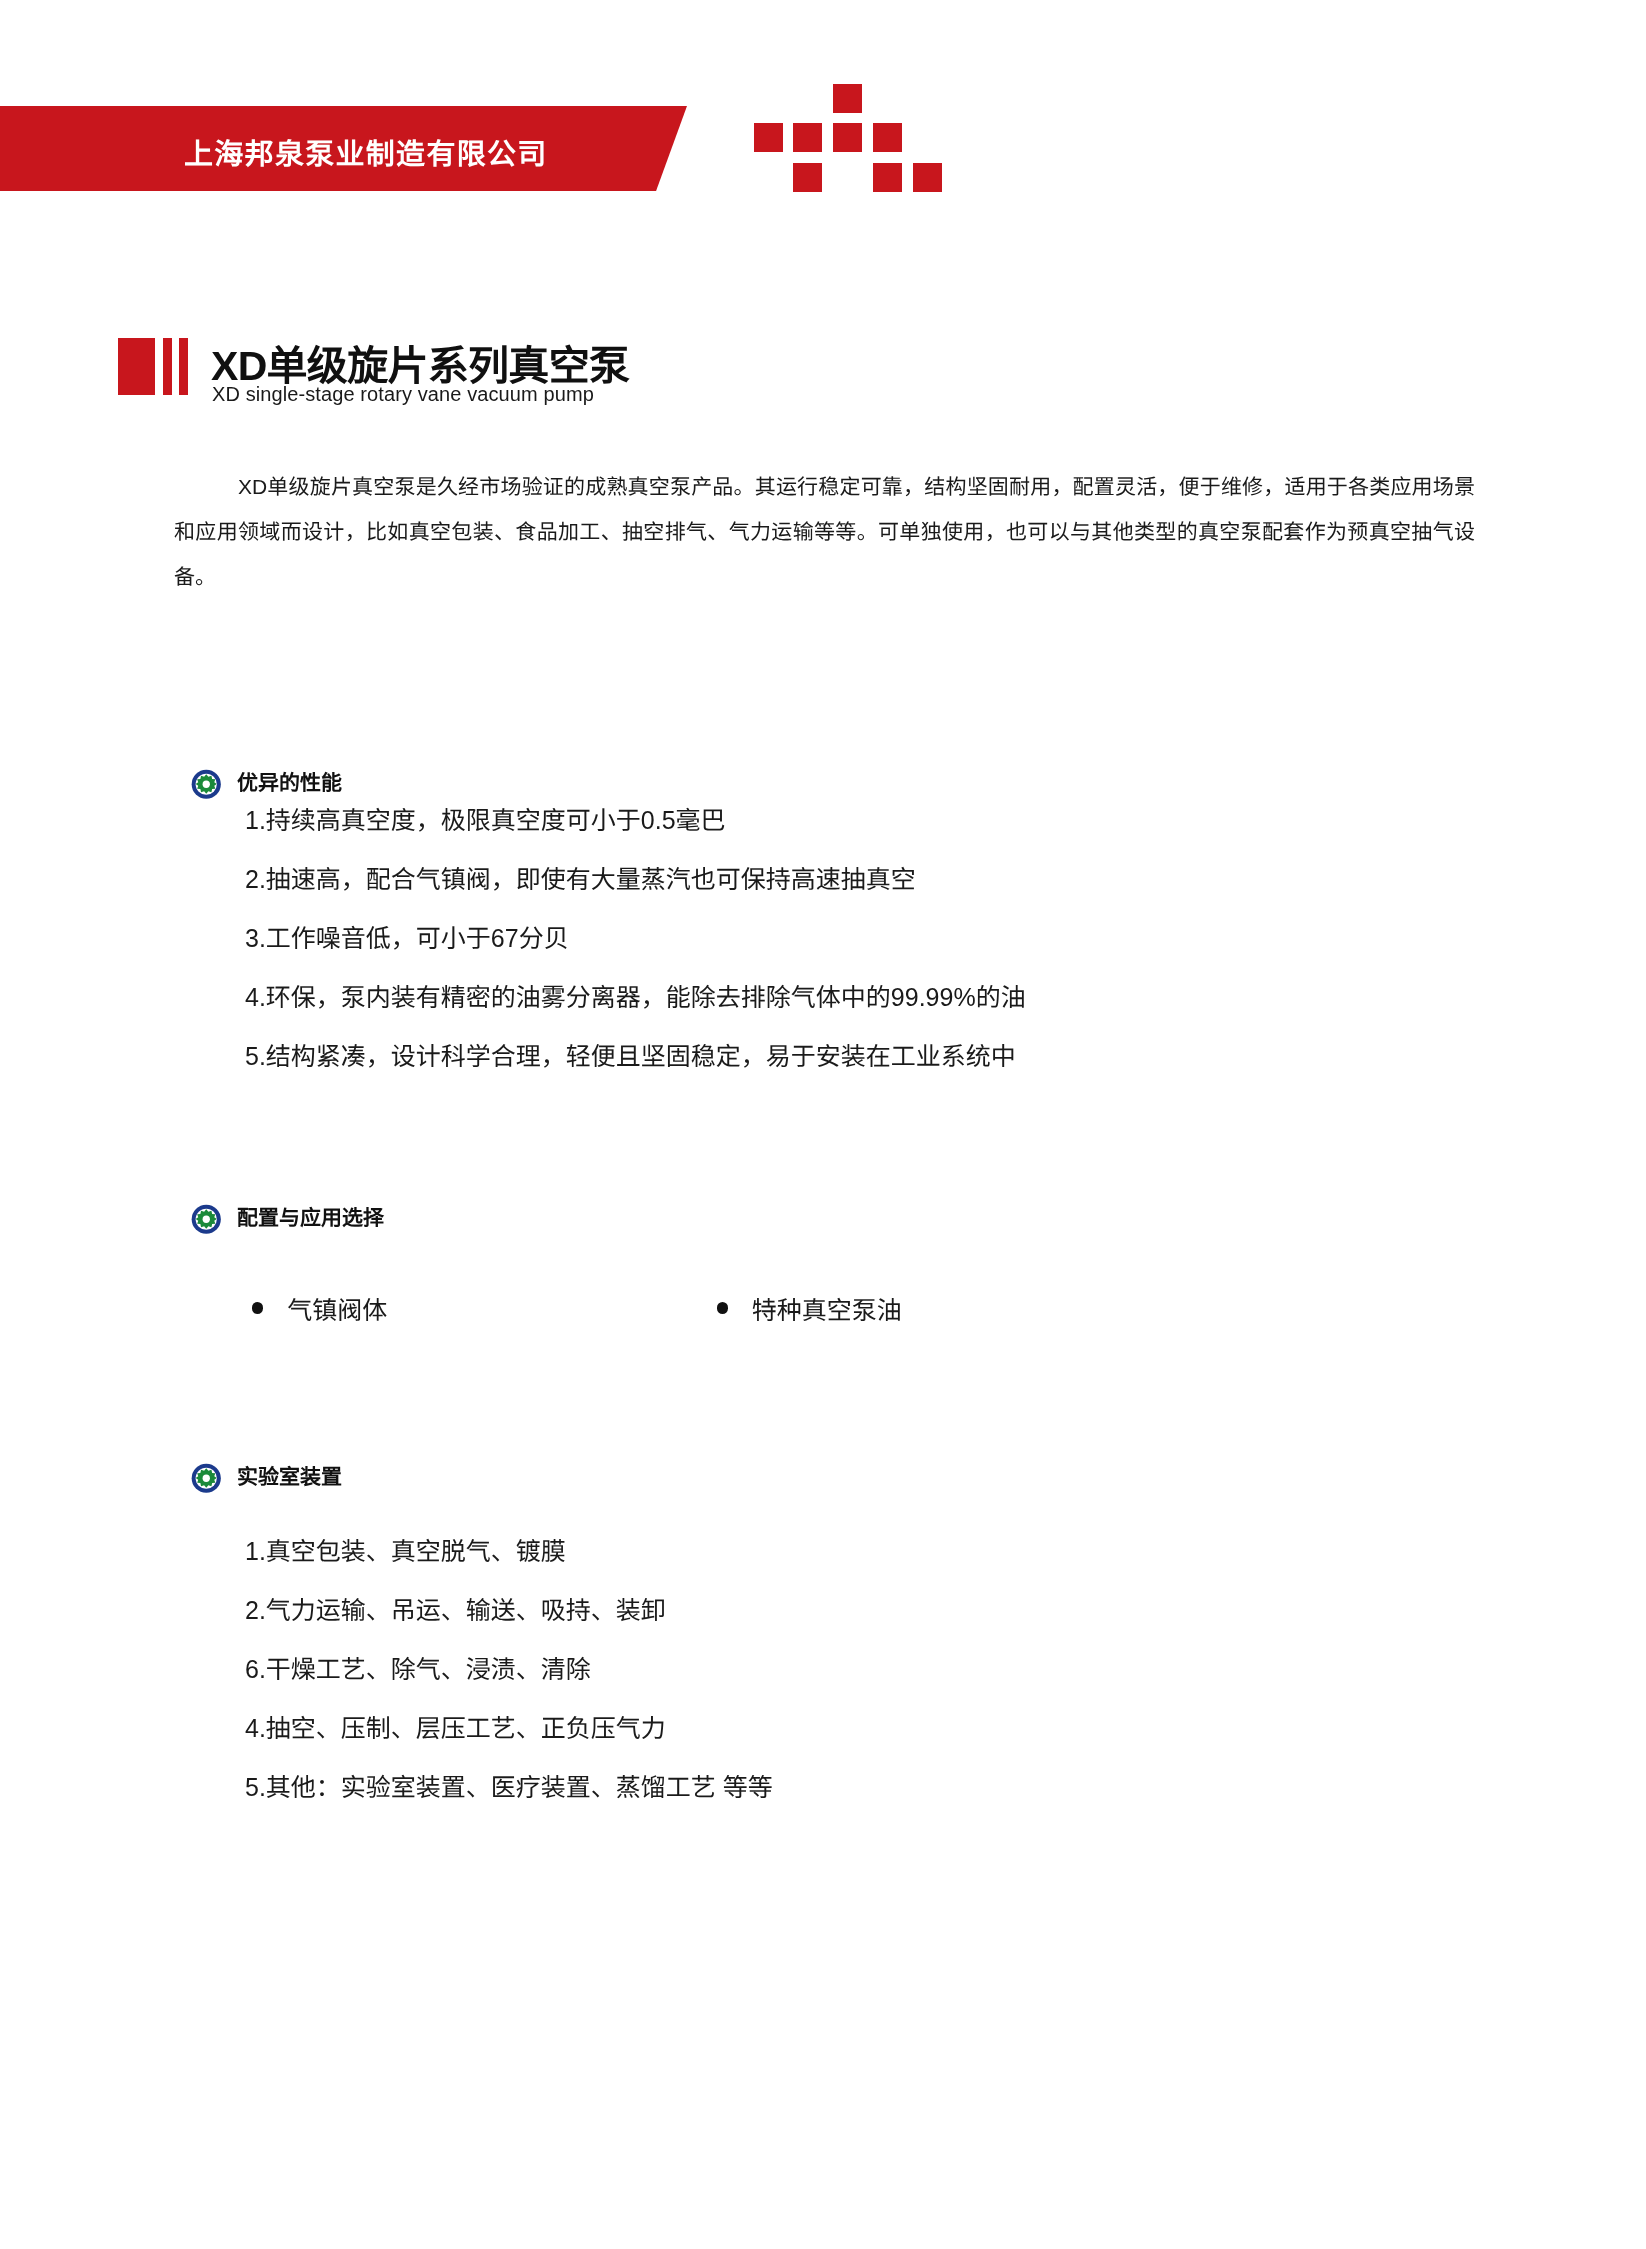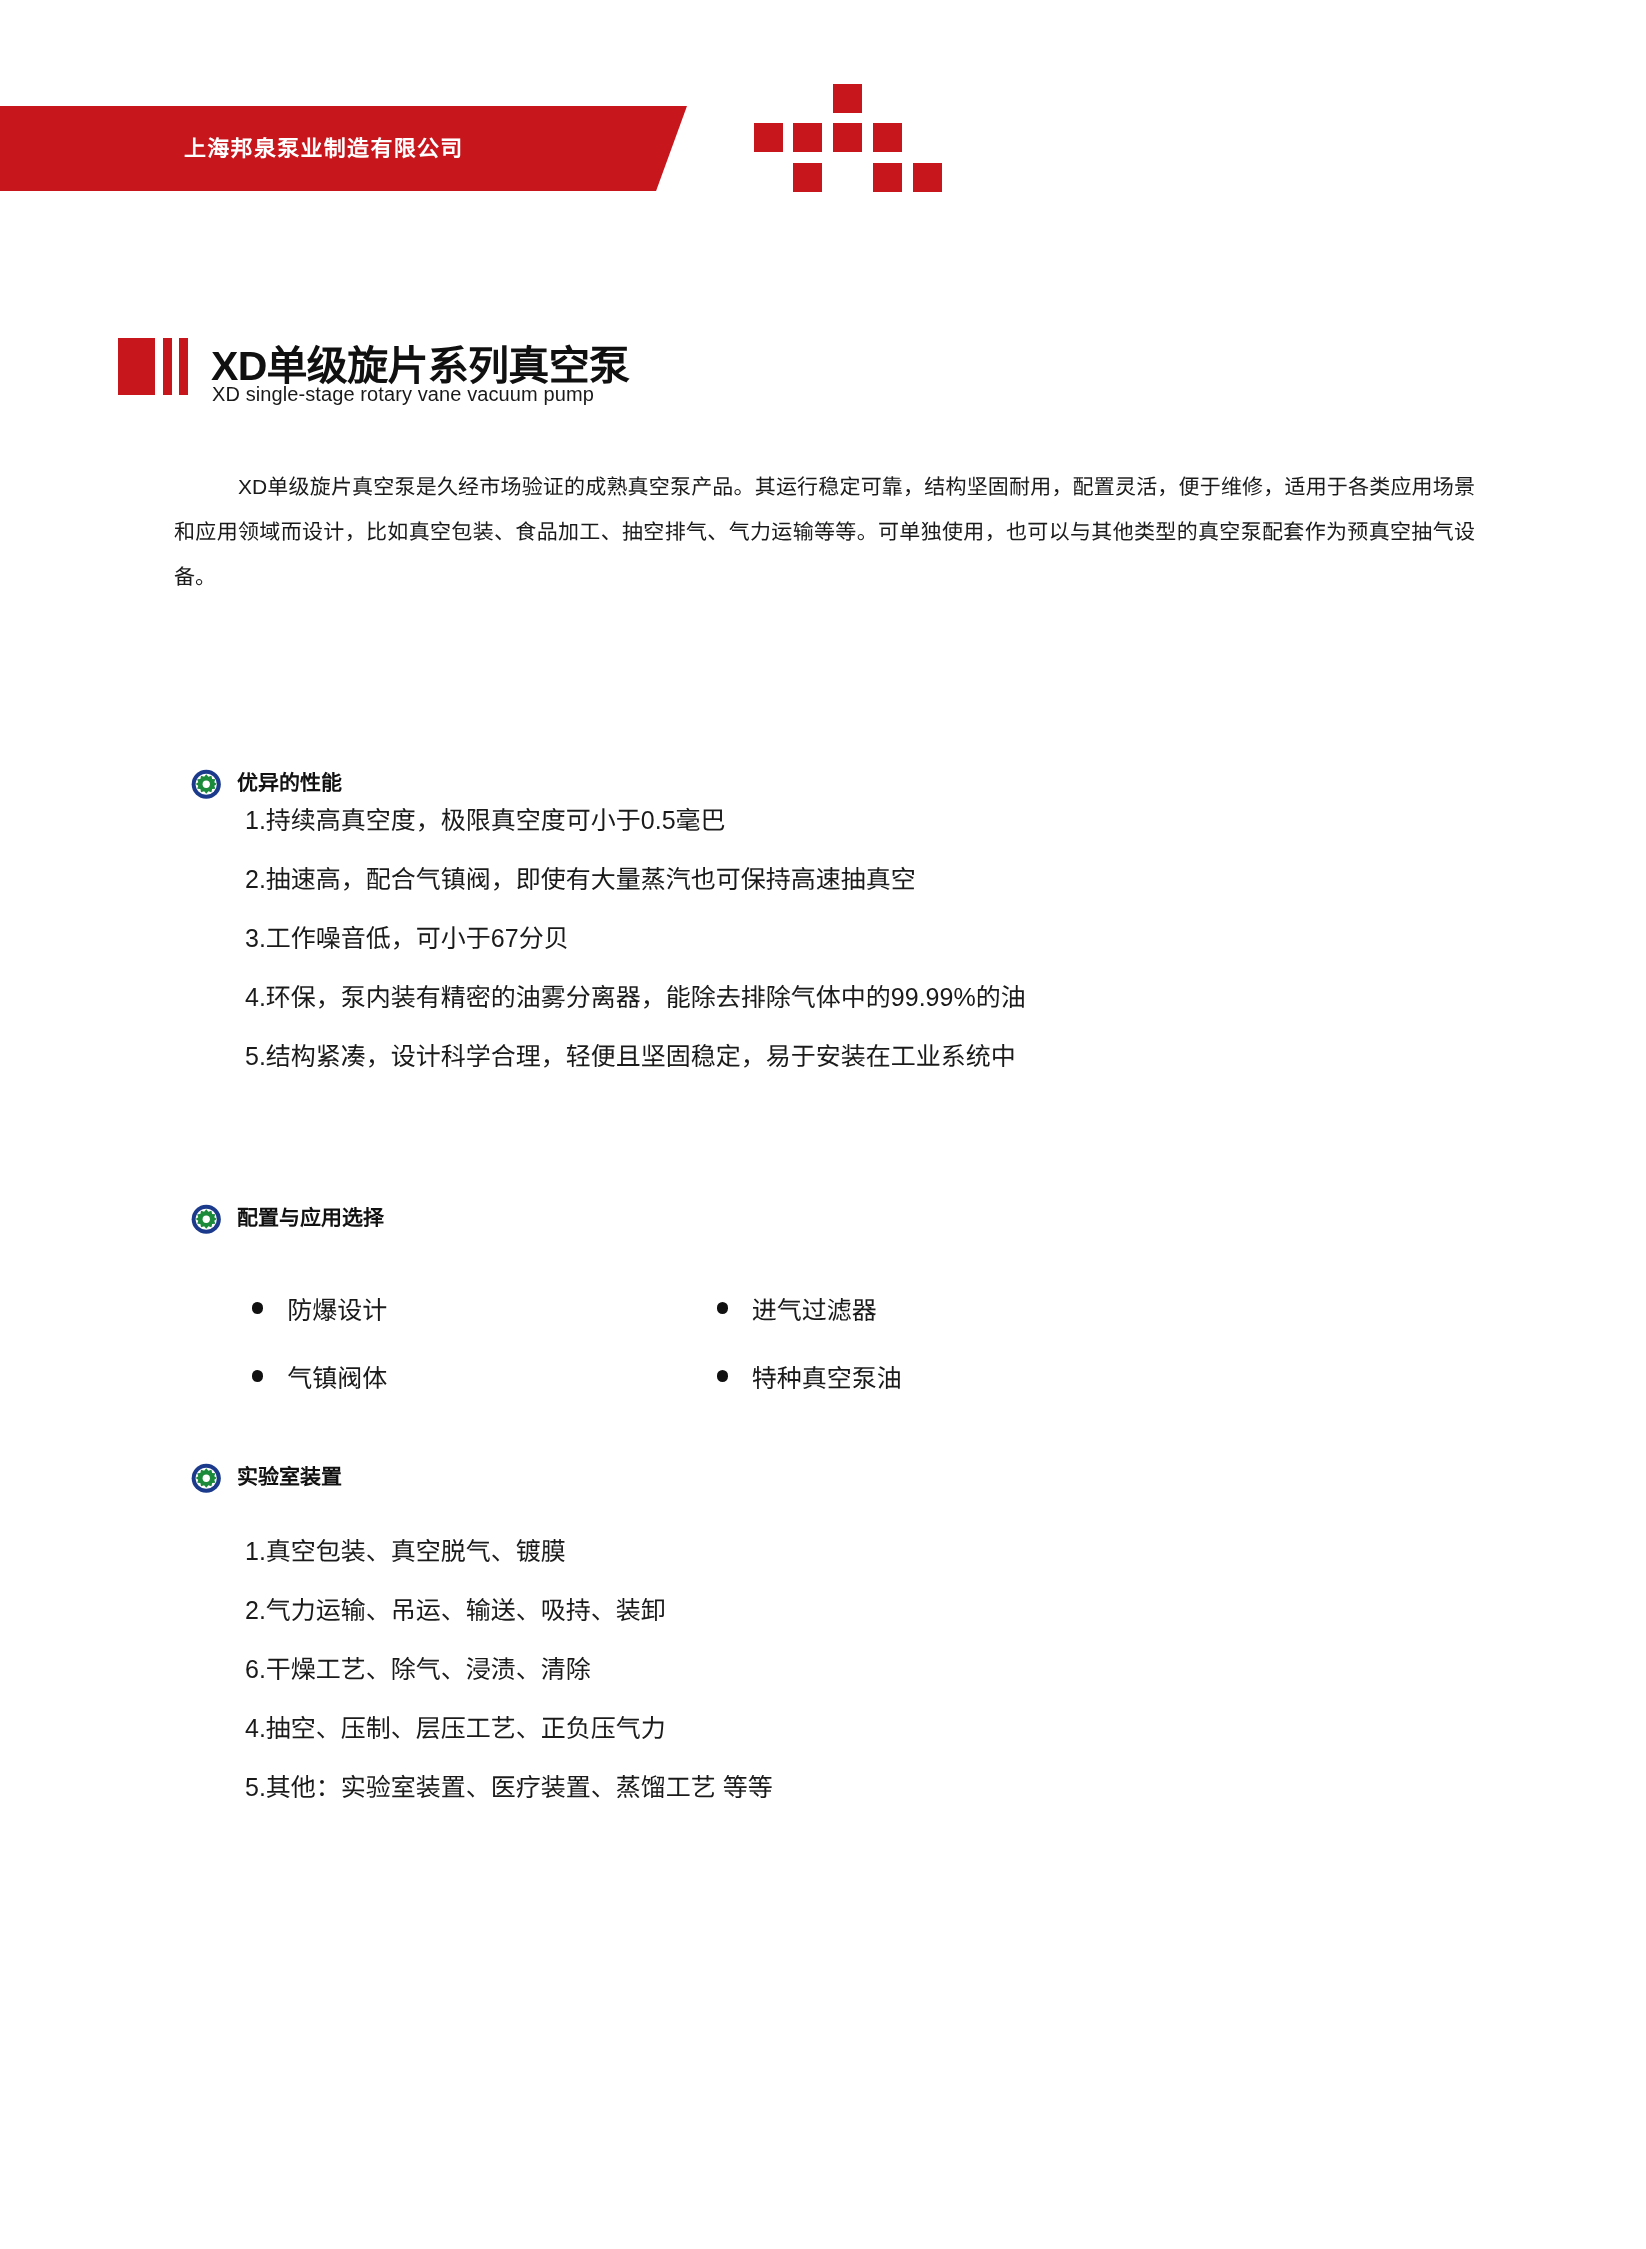--- a/index.html
+++ b/index.html
@@ -33,21 +33,21 @@
     width: 106px;
     height: 85px;
     background: #ffffff;
     transform: skewX(-20deg);
     transform-origin: top left;
   }
   .company-name {
     position: absolute;
     left: 184px;
     top: 130px;
-    font-size: 22px;
+    font-size: 29px;
     font-weight: bold;
     color: #ffffff;
     letter-spacing: 1.3px;
     white-space: nowrap;
   }
   .sq {
     position: absolute;
     background: #c8161d;
   }
 
@@ -227,30 +227,20 @@
       <circle cx="23" cy="23" r="5.5" fill="#ffffff"></circle>
     </svg>
   </span>
   <span class="sec-title">配置与应用选择</span>
 </div>
 
 <div class="opts" style="top:1290px;">
   <div class="row">
     <div class="cell">
       <span class="dot"></span>
-      <span>防爆设计</span>
-    </div>
-    <div class="cell">
-      <span class="dot"></span>
-      <span>进气过滤器</span>
-    </div>
-  </div>
-  <div class="row">
-    <div class="cell">
-      <span class="dot"></span>
       <span>气镇阀体</span>
     </div>
     <div class="cell">
       <span class="dot"></span>
       <span>特种真空泵油</span>
     </div>
   </div>
 </div>
 
 <div class="section" style="top:1463px;">

